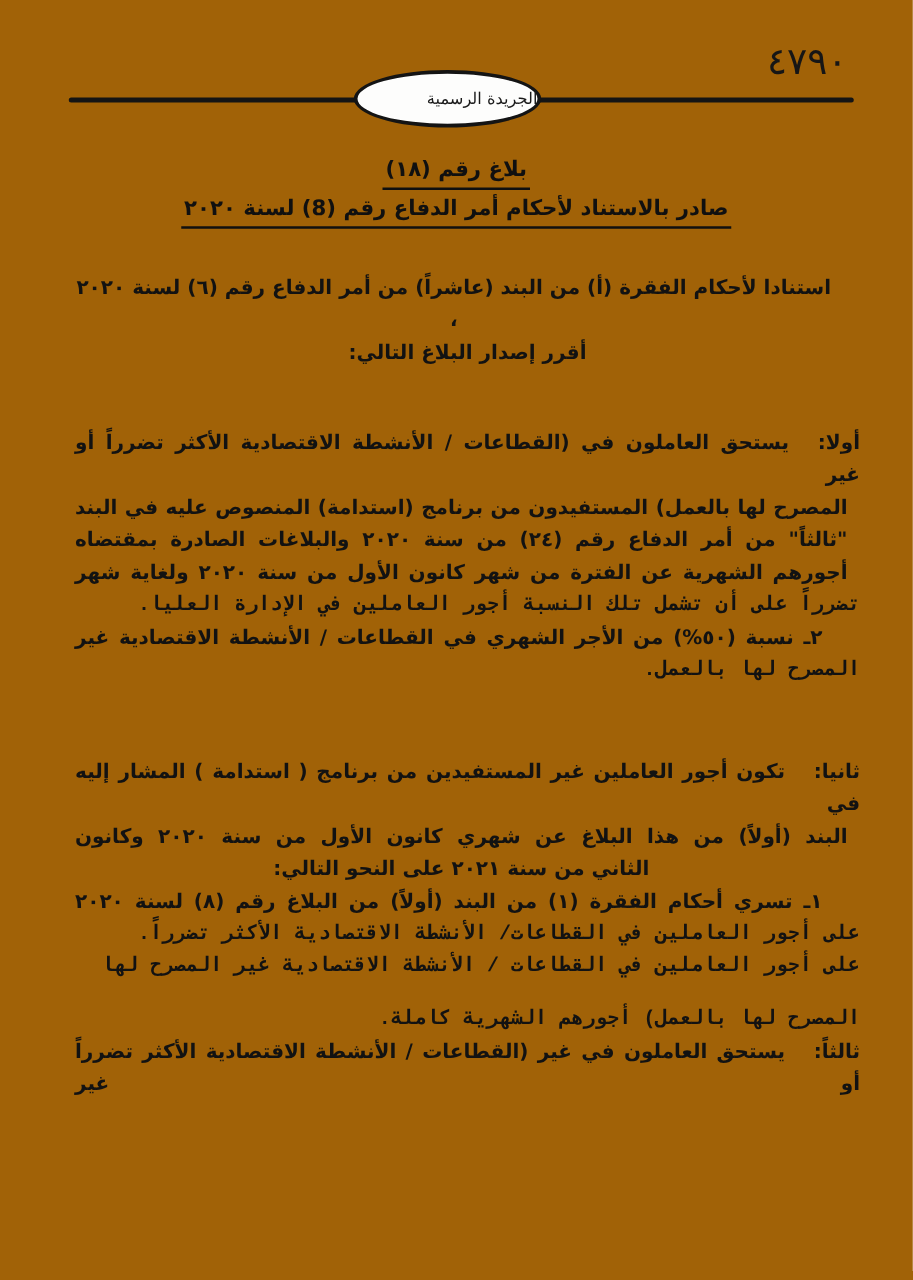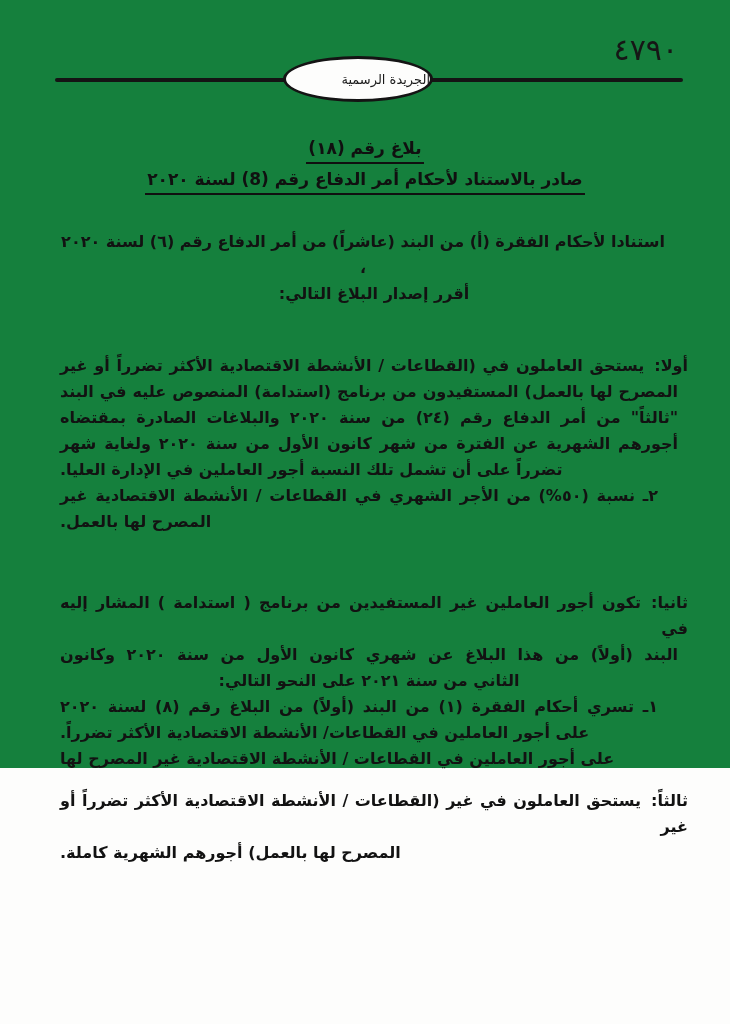--- a/index.html
+++ b/index.html
@@ -2,54 +2,54 @@
 <html lang="ar" dir="rtl"><head>
 <meta charset="utf-8">
 <style>
   html,body{margin:0;padding:0;}
   body{
     width:730px;height:1024px;overflow:hidden;
     background:#fdfdfc;color:#111;
     font-family:"DejaVu Sans",sans-serif;
     -webkit-font-smoothing:antialiased;
   }
-  .page{position:relative;width:730px;height:768px;background:#15803d;direction:rtl;}
+  .page{position:relative;width:730px;height:1024px;background:#a16207;direction:rtl;}
 
   
   .header{position:relative;height:104px;direction:ltr;}
   .page-number{
     position:absolute;top:32px;right:52px;
     font-size:30px;font-weight:400;letter-spacing:2px;color:#161616;
     direction:rtl;
   }
   .rule{position:absolute;top:78px;left:55px;width:628px;height:4px;background:#141414;border-radius:2px;}
   .ellipse{
     position:absolute;top:56px;left:283px;width:150px;height:46px;
     background:#fdfdfc;border:3px solid #141414;border-radius:50%;
     display:flex;align-items:center;justify-content:flex-end;box-sizing:border-box;
   }
   .ellipse span{font-size:13px;font-weight:400;color:#1a1a1a;}
 
   
-  .title-block{margin-top:34px;text-align:center;text-decoration:underline;}
+  .title-block{margin-top:22px;text-align:center;text-decoration:underline;}
   .title-line{
     display:inline-block;font-size:17px;font-weight:bold;color:#101010;
     border-bottom:2px solid #101010;padding:0 2px 3px 2px;margin-bottom:5px;line-height:21px;
   }
 
   
   .content{margin:29px 42px 0 60px;font-size:16px;font-weight:bold;color:#121212;}
   .line{line-height:26px;min-height:26px;}
   .right{text-align:center;}
-  .center{text-align:left;}
+  .center{text-align:right;font-family:Liberation Mono, monospace;}
   .just{text-align:justify;text-align-last:justify;text-justify:inter-word;}
   .first-indent{padding-right:22px;}
   .cont{padding-right:10px;}
   .item-first{padding-right:30px;}
-  .label{margin-left:10px;}
+  .label{margin-left:23px;}
   section.sec:nth-of-type(1){margin-top:46px;}
   section.sec:nth-of-type(2){margin-top:55px;}
   section.sec:nth-of-type(3){margin-top:16px;}
 </style>
 </head>
 <body>
 
 <div class="page">
 
   <div class="header">
@@ -80,18 +80,18 @@
       </section>
       <section class="sec">
         <div class="line just"><span class="label">ثانيا:</span>تكون أجور العاملين غير المستفيدين من برنامج ( استدامة ) المشار إليه في</div>
         <div class="line just cont">البند (أولاً) من هذا البلاغ عن شهري كانون الأول من سنة ٢٠٢٠ وكانون</div>
         <div class="line right cont">الثاني من سنة ٢٠٢١ على النحو التالي:</div>
         <div class="line just item-first">١ـ تسري أحكام الفقرة (١) من البند (أولاً) من البلاغ رقم (٨) لسنة ٢٠٢٠</div>
         <div class="line center">على أجور العاملين في القطاعات/ الأنشطة الاقتصادية الأكثر تضرراً.</div>
         <div class="line center">على أجور العاملين في القطاعات / الأنشطة الاقتصادية غير المصرح لها</div>
       </section>
       <section class="sec">
+        <div class="line center">المصرح لها بالعمل) أجورهم الشهرية كاملة.</div>
         <div class="line just"><span class="label">ثالثاً:</span>يستحق العاملون في غير (القطاعات / الأنشطة الاقتصادية الأكثر تضرراً أو غير</div>
-        <div class="line center">المصرح لها بالعمل) أجورهم الشهرية كاملة.</div>
       </section>
     </div>
 
 </div>
 
 </body></html>

